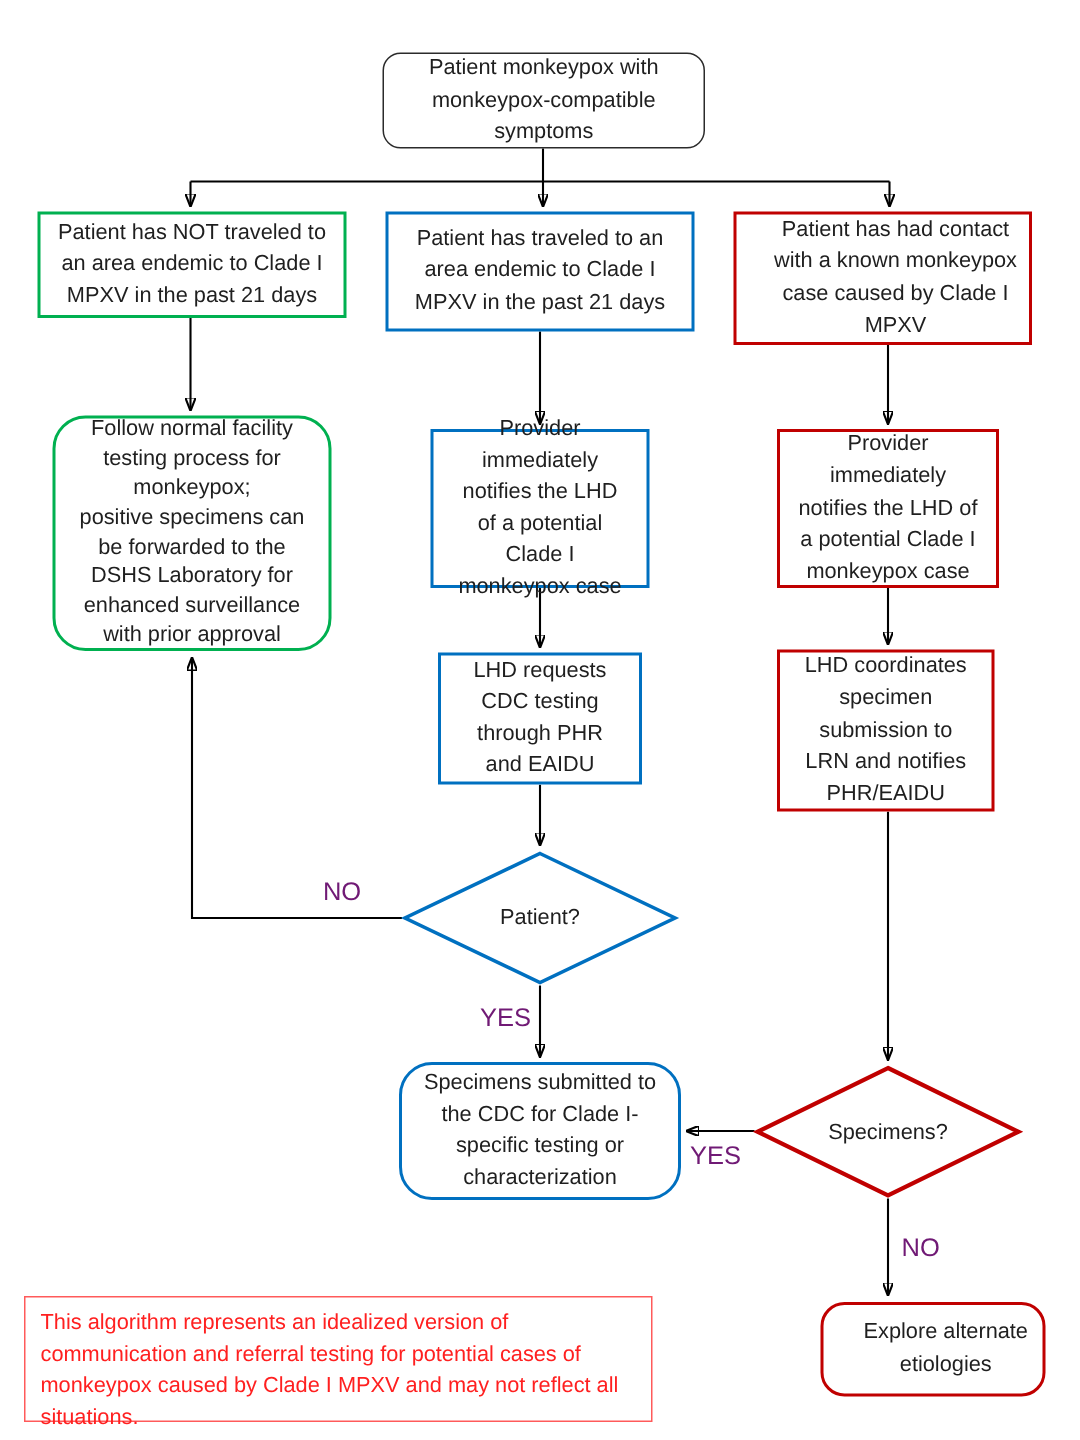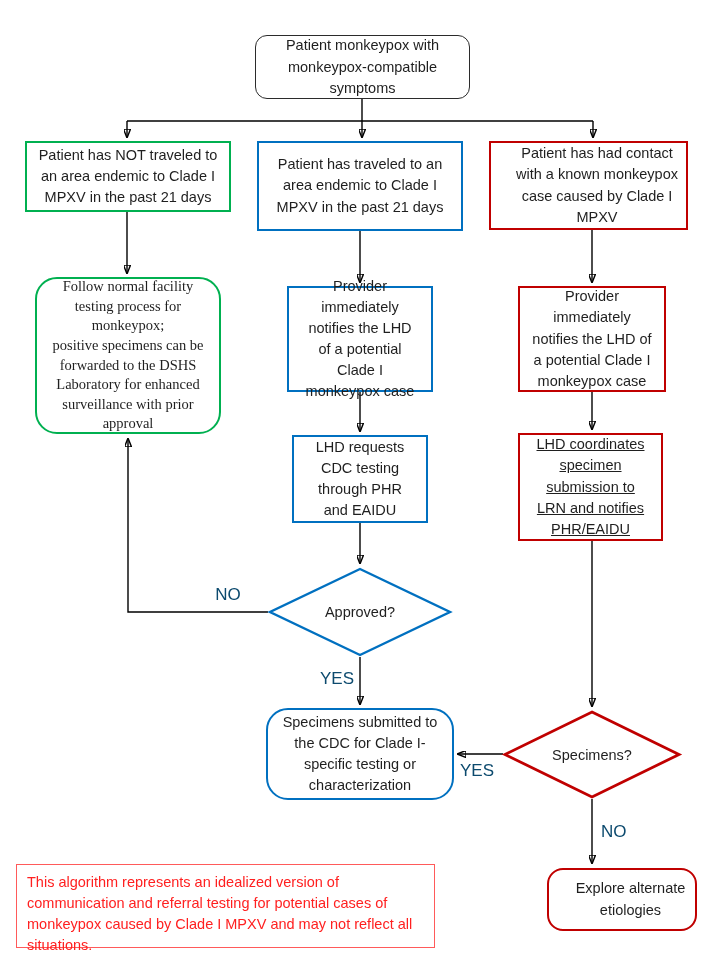--- a/index.html
+++ b/index.html
@@ -12,31 +12,31 @@
   .node{
     position:absolute;box-sizing:border-box;display:flex;align-items:center;justify-content:center;
     text-align:center;font-size:14.5px;line-height:1.45;background:#fff;padding:2px 8px;
   }
   .rounded{border-radius:12px;}
   .big-round{border-radius:22px;}
   .b-black{border:1.4px solid #2b2b2b;}
   .b-green{border:2.4px solid var(--green,#00B050);}
   .b-blue{border:2.4px solid var(--blue,#0070C0);}
   .b-red{border:2.8px solid var(--red-dark,#C00000);padding-left:25px;}
-  .pre-line{white-space:pre-line;font-family:Liberation Serif, serif;}
+  .pre-line{white-space:pre-line;}
   .diamond{position:absolute;}
   .diamond svg{position:absolute;left:0;top:0;overflow:visible;}
   .diamond polygon{fill:#ffffff;}
   .diamond .d-blue{stroke:var(--blue,#0070C0);stroke-width:2.4;}
   .diamond .d-red{stroke:var(--red-dark,#C00000);stroke-width:2.8;}
   .diamond-label{
     position:absolute;left:0;top:0;width:100%;height:100%;
     display:flex;align-items:center;justify-content:center;font-size:14.5px;
   }
-  .edge-label{position:absolute;font-size:17px;color:#0c4a6e;}
+  .edge-label{position:absolute;font-size:17px;color:#701a75;}
   .disclaimer{
     position:absolute;box-sizing:border-box;border:1.2px solid var(--red-border,#FF5A5A);
     color:var(--red-bright,#FF2020);font-size:14.5px;line-height:1.45;
     padding:7px 10px;text-align:left;background:#fff;
   }
 </style>
 </head>
 <body>
 
 <div class="canvas">
@@ -62,40 +62,40 @@
     <path d="M360,657 L360,704" marker-end="url(#arr)"></path>
     <path d="M592,541 L592,706" marker-end="url(#arr)"></path>
     <path d="M503,754 L458,754" marker-end="url(#arr)"></path>
     <path d="M592,799 L592,863" marker-end="url(#arr)"></path>
   </svg>
 
   <div class="node rounded b-black" style="left:255px;top:35px;width:215px;height:64px;">Patient monkeypox with monkeypox-compatible symptoms</div>
 
   <div class="node b-green" style="left:25px;top:141px;width:206px;height:71px;">Patient has NOT traveled to an area endemic to Clade I MPXV in the past 21 days</div>
 
-  <div class="node b-blue" style="left:257px;top:141px;width:206px;height:90px;">Patient has traveled to an area endemic to Clade I MPXV in the past 21 days</div>
+  <div class="node b-blue" style="left:257px;top:141px;width:206px;height:80px;">Patient has traveled to an area endemic to Clade I MPXV in the past 21 days</div>
 
   <div class="node b-red" style="left:489px;top:141px;width:199px;height:89px;">Patient has had contact with a known monkeypox case caused by Clade I MPXV</div>
 
   <div class="node big-round b-green pre-line" style="left:35px;top:277px;width:186px;height:157px;line-height:1.35;padding:2px 9px;">Follow normal facility testing process for monkeypox;
 positive specimens can be forwarded to the DSHS Laboratory for enhanced surveillance with prior approval</div>
 
   <div class="node b-blue" style="left:287px;top:286px;width:146px;height:106px;padding:2px 12px;">Provider immediately notifies the LHD of a potential Clade I monkeypox case</div>
 
   <div class="node b-red" style="left:518px;top:286px;width:148px;height:106px;padding:2px 12px;">Provider immediately notifies the LHD of a potential Clade I monkeypox case</div>
 
   <div class="node b-blue" style="left:292px;top:435px;width:136px;height:88px;padding:2px 12px;">LHD requests CDC testing through PHR and EAIDU</div>
 
-  <div class="node b-red" style="left:518px;top:433px;width:145px;height:108px;padding:15px 13px;text-decoration:underline;">LHD coordinates specimen submission to LRN and notifies PHR/EAIDU</div>
+  <div class="node b-red" style="left:518px;top:433px;width:145px;height:108px;padding:15px 13px;">LHD coordinates specimen submission to LRN and notifies PHR/EAIDU</div>
 
   <div class="diamond" style="left:268px;top:567px;width:184px;height:90px;">
     <svg width="184" height="90" viewBox="0 0 184 90">
       <polygon class="d-blue" points="92,2 182,45 92,88 2,45"></polygon>
     </svg>
-    <span class="diamond-label">Approved?</span>
+    <span class="diamond-label">Patient?</span>
   </div>
 
   <div class="node big-round b-blue" style="left:266px;top:708px;width:188px;height:92px;">Specimens submitted to the CDC for Clade I-specific testing or characterization</div>
 
   <div class="diamond" style="left:503px;top:710px;width:178px;height:89px;">
     <svg width="178" height="89" viewBox="0 0 178 89">
       <polygon class="d-red" points="89,2 176,44.5 89,87 2,44.5"></polygon>
     </svg>
     <span class="diamond-label">Specimens?</span>
   </div>

